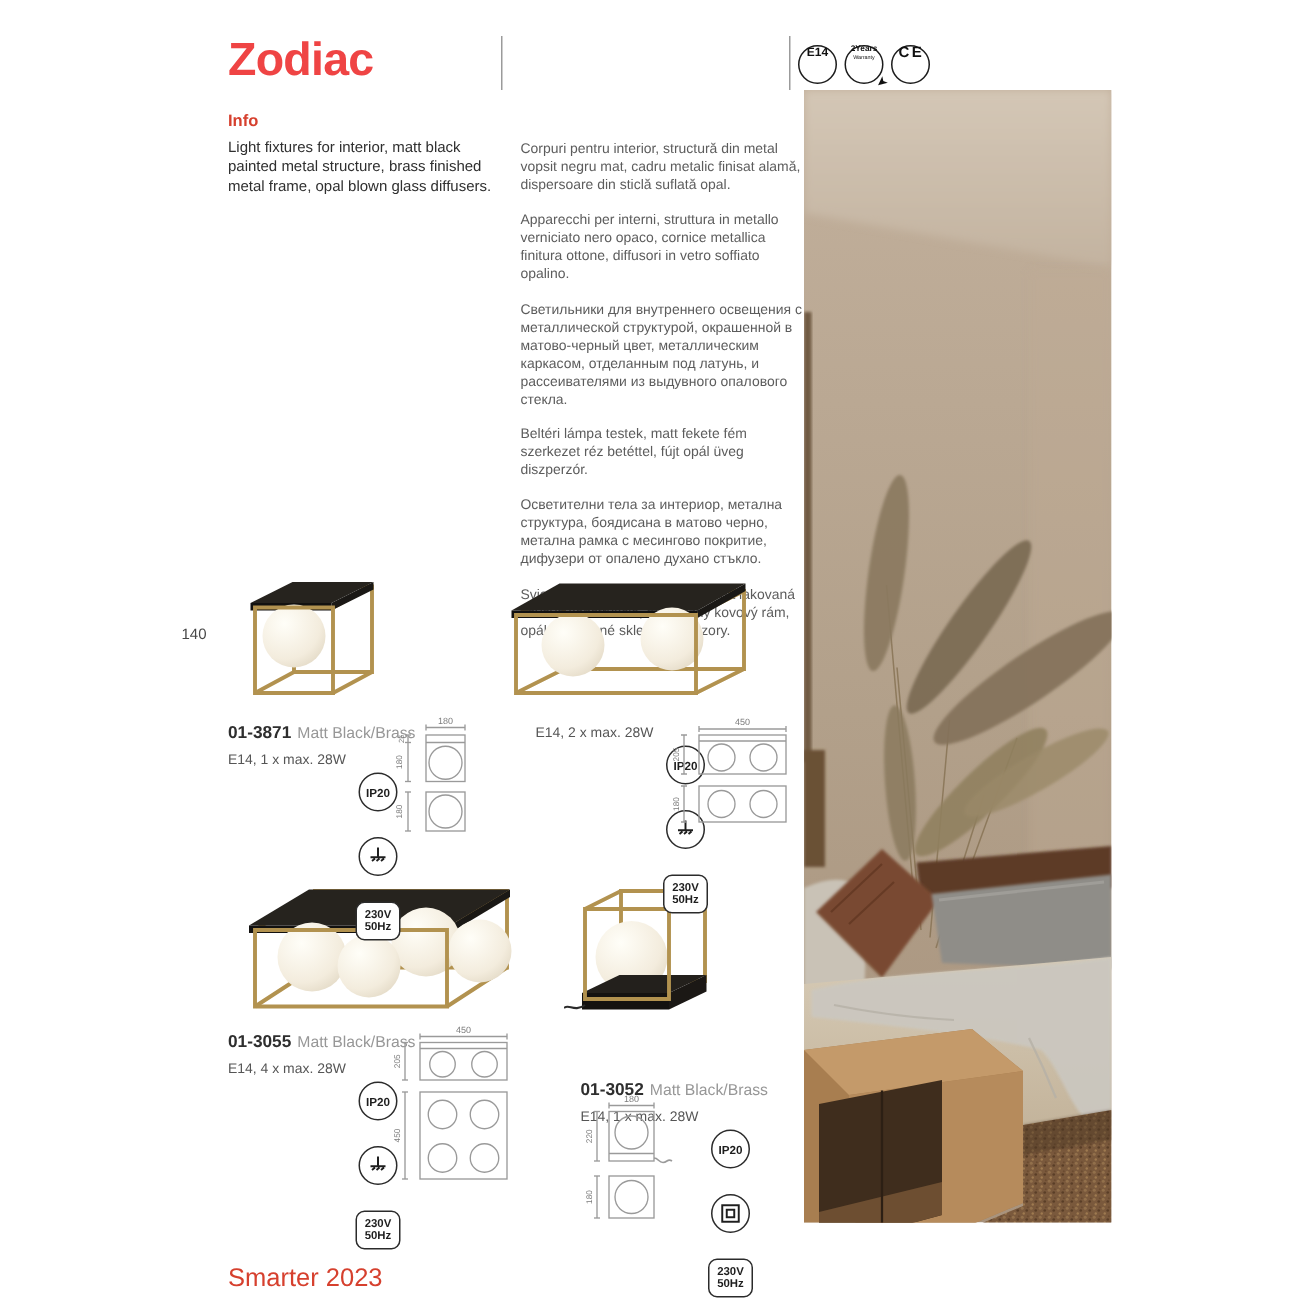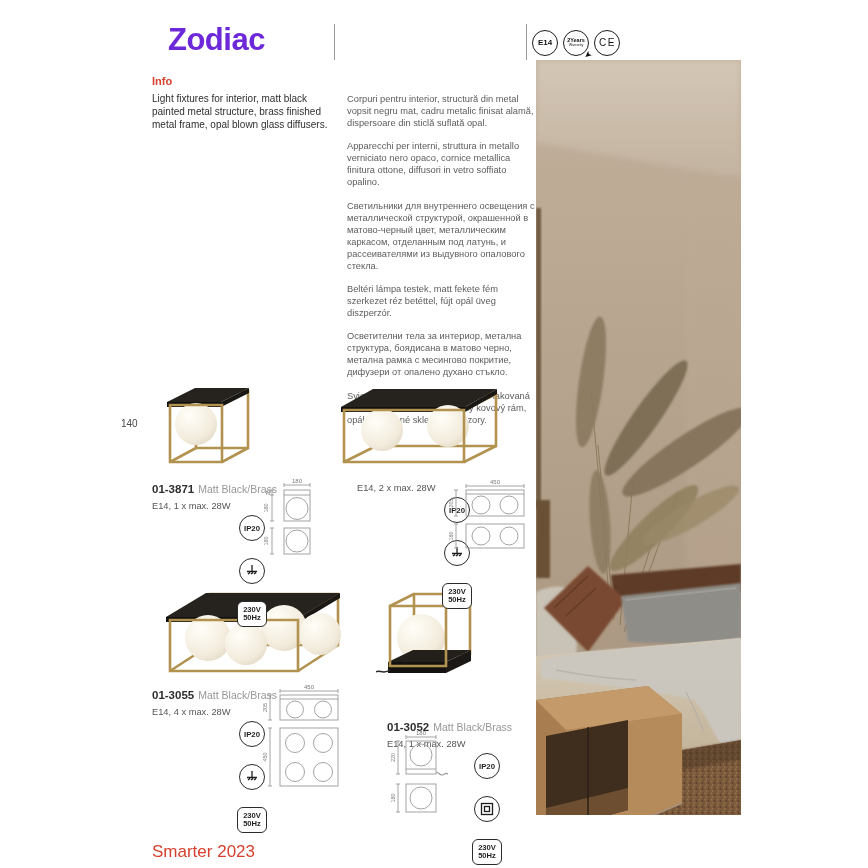--- a/index.html
+++ b/index.html
@@ -1,28 +1,28 @@
 <!DOCTYPE html>
 <html><head>
 <meta charset="utf-8">
 <style>
   html,body{margin:0;padding:0;background:#ffffff;}
   body{width:868px;height:868px;position:relative;overflow:hidden;
        font-family:"Liberation Sans",sans-serif;-webkit-font-smoothing:antialiased;}
   .abs{position:absolute;}
   
-  .brand{left:168px;top:22px;font-size:31px;font-weight:800;letter-spacing:-0.5px;color:#6d28d9;}
+  .brand{left:152px;top:22px;font-size:31px;font-weight:800;letter-spacing:-0.5px;color:#ef4444;}
   .vline{width:1px;background:#9b9b9b;}
   .badge{width:26px;height:26px;border:1.3px solid #1c1c1c;border-radius:50%;
-         display:flex;flex-direction:column;align-items:center;justify-content:center;
+         display:flex;flex-direction:column;align-items:center;justify-content:flex-start;
          box-sizing:border-box;background:#fff;color:#111;}
   .badge .b-main{font-size:8px;font-weight:bold;line-height:1;}
   .badge .b-l1{font-size:5.5px;font-weight:bold;line-height:1;}
   .badge .b-l2{font-size:3.6px;line-height:1.1;}
-  .badge .b-ce{font-size:10px;font-weight:400;letter-spacing:1.5px;line-height:1;margin-left:1px;}
+  .badge .b-ce{font-size:10px;font-weight:700;letter-spacing:1.5px;line-height:1;margin-left:1px;}
   .badge .b-arrow{position:absolute;right:-4px;bottom:-4px;font-size:9px;color:#111;
                   transform:rotate(140deg);line-height:1;}
   
   .info-h{left:152px;top:75px;font-size:11px;font-weight:bold;color:#d6402e;}
   .para-en{left:152px;top:93px;width:188px;font-size:10px;line-height:1.28;color:#2f2f2f;}
   .col-tr{left:347px;top:93px;width:192px;font-size:9.3px;line-height:1.3;color:#5c5c5c;}
   .col-tr p{margin:0 0 11px 0;}
   .pagenum{left:121px;top:418px;font-size:10px;color:#474747;}
   .footer{left:152px;top:842px;font-size:17px;font-weight:normal;color:#d6402e;}
   

